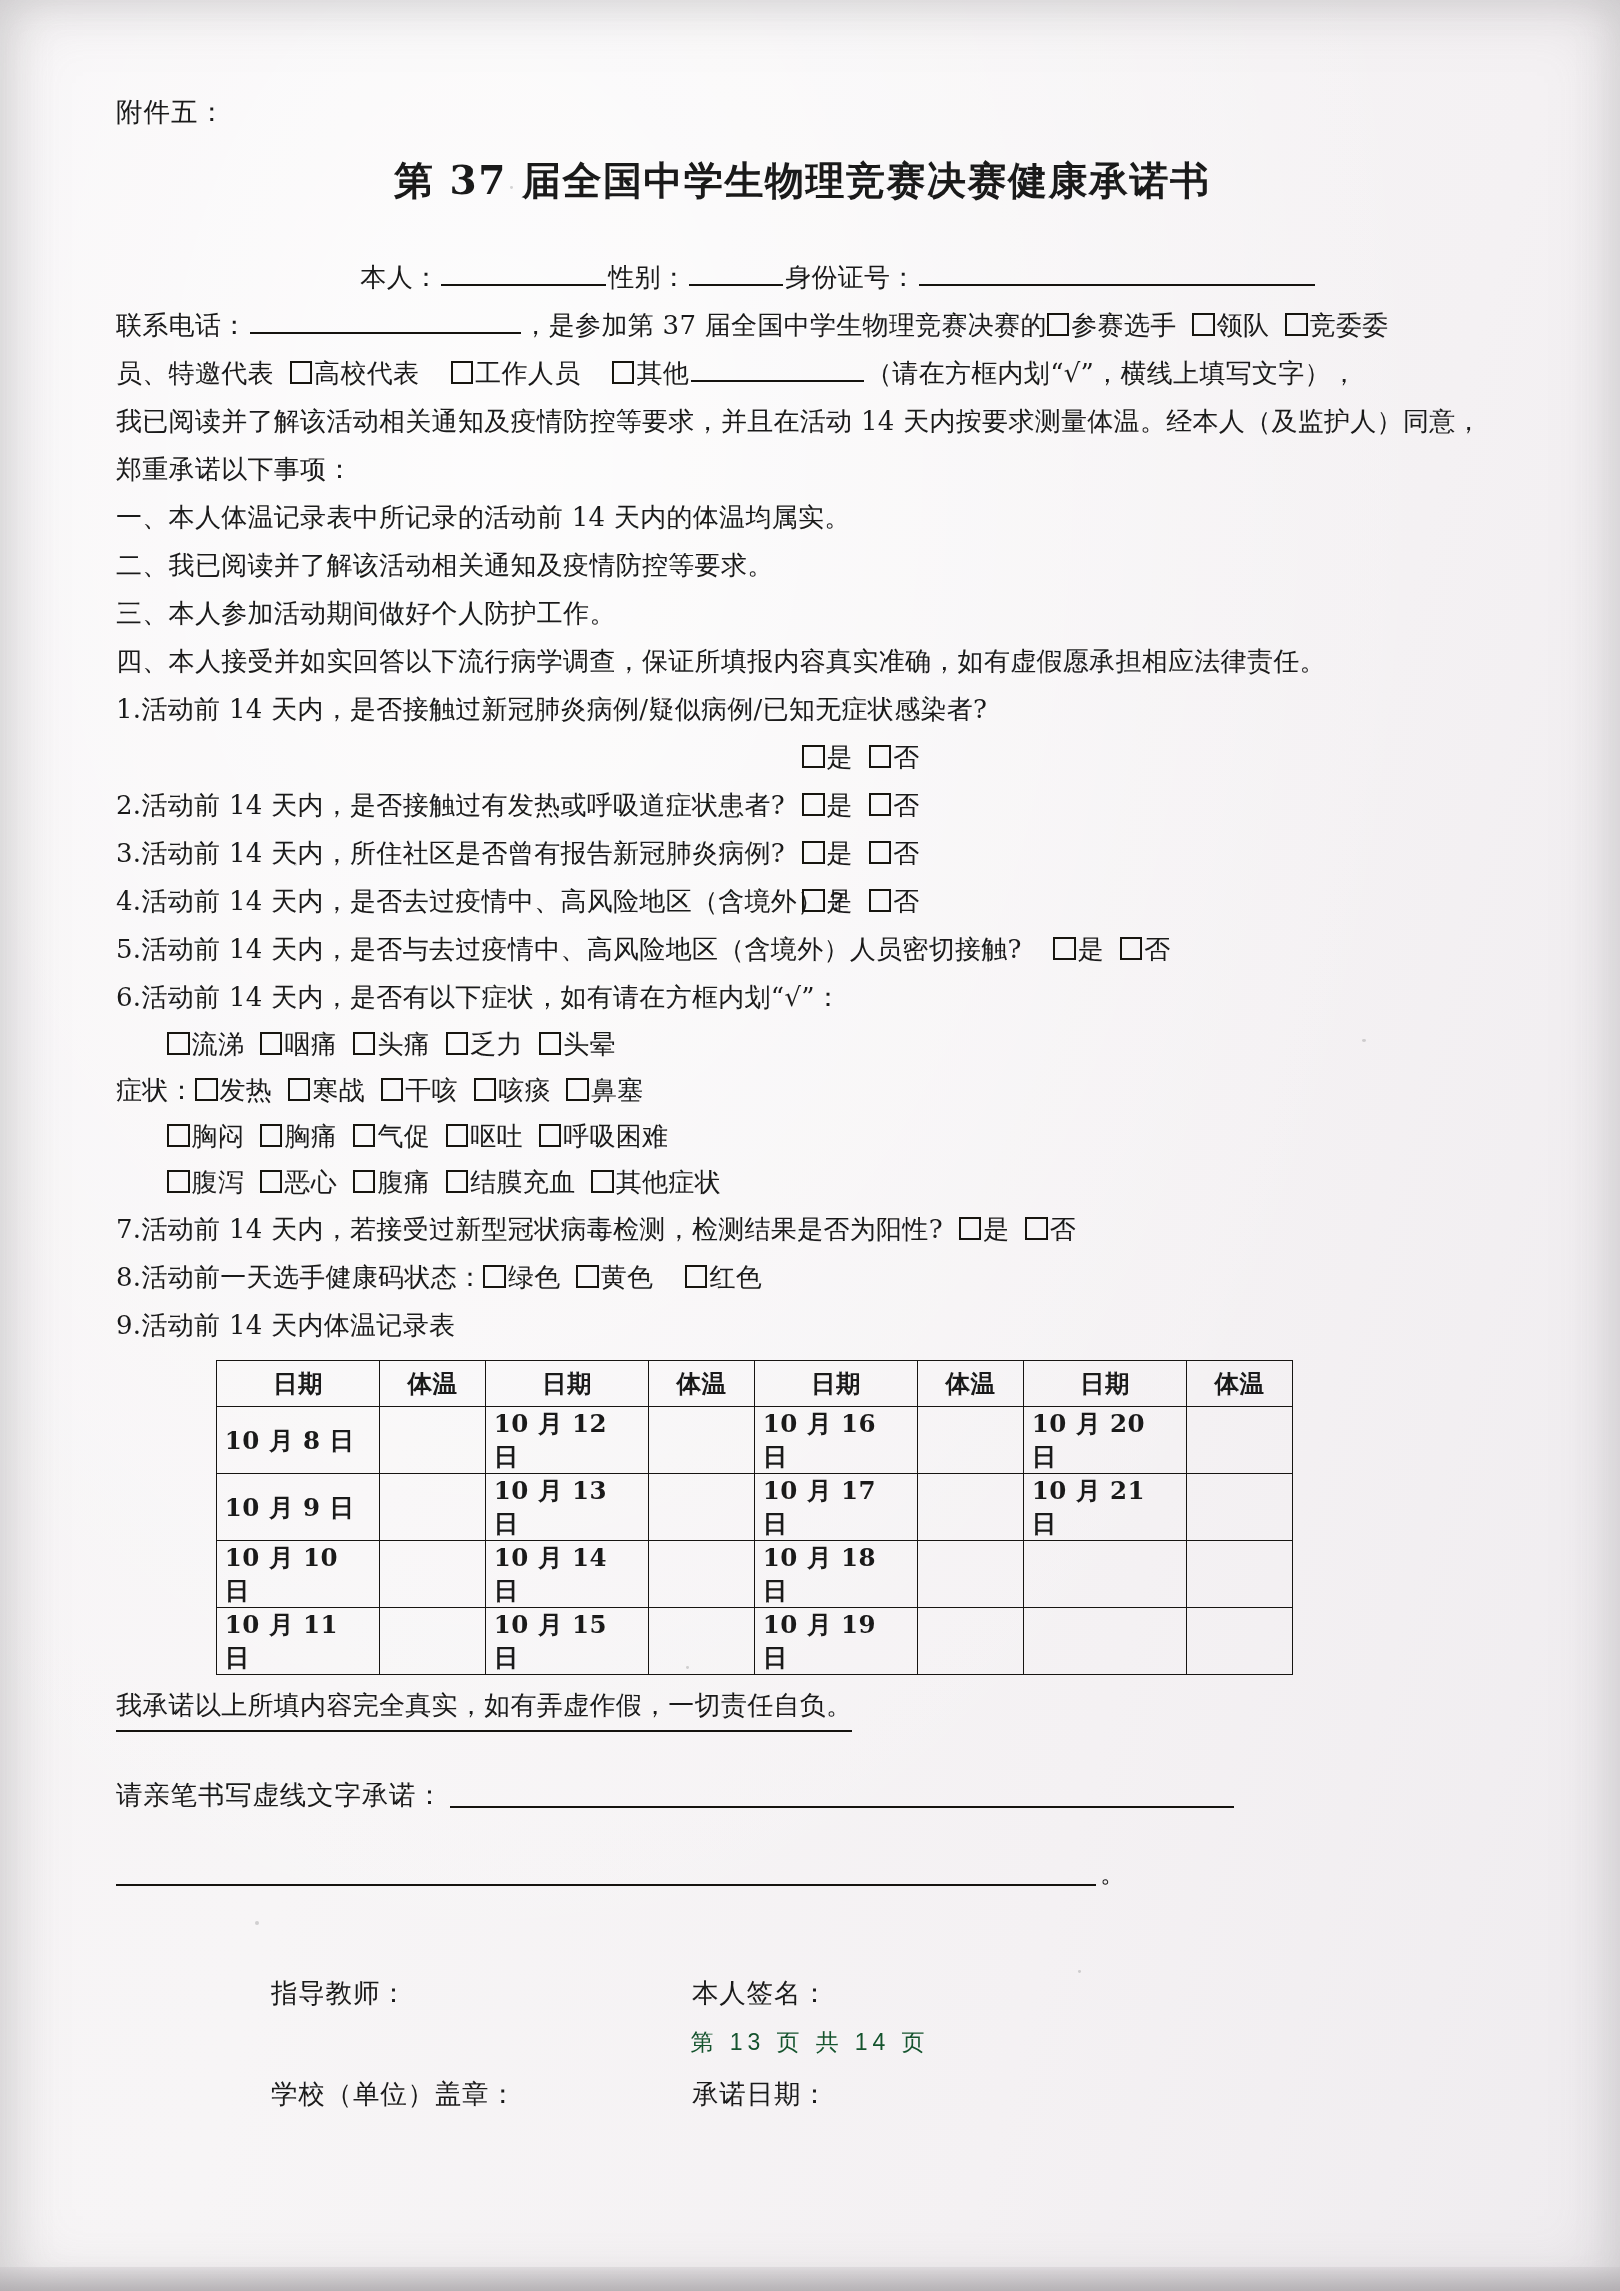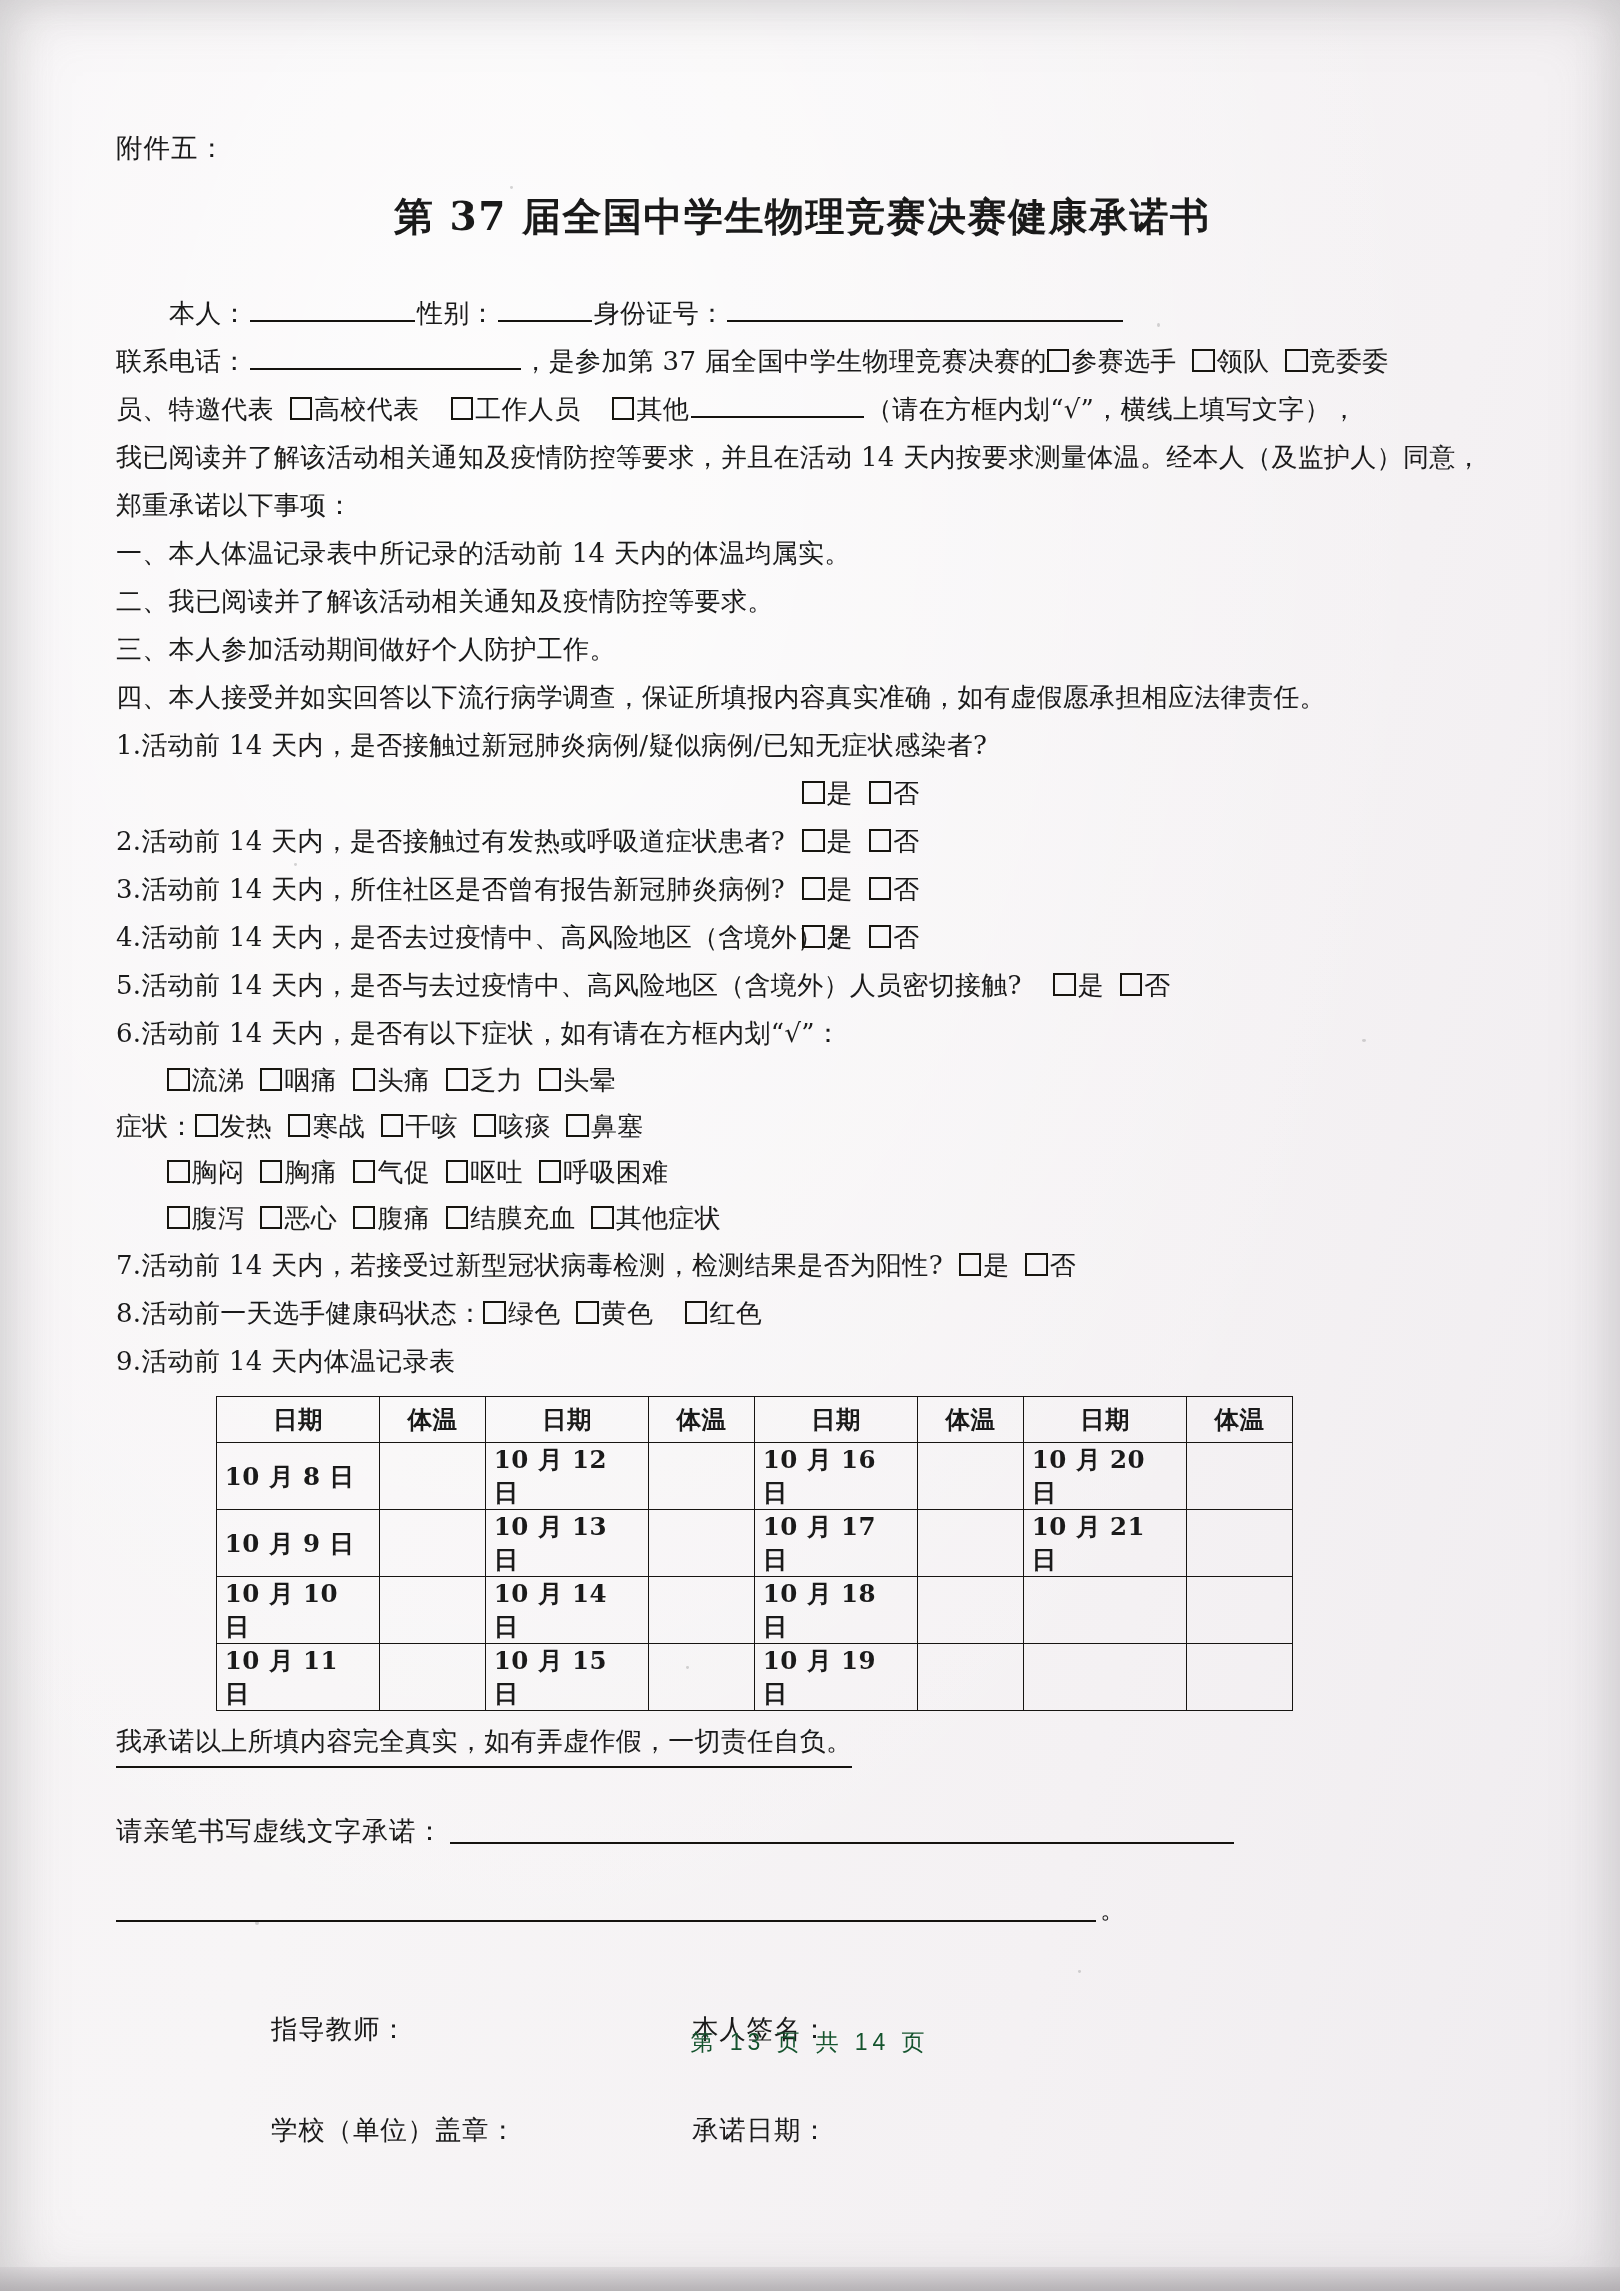--- a/index.html
+++ b/index.html
@@ -40,21 +40,20 @@
     height: 25.5px;
     background: linear-gradient(to bottom, rgba(196,192,196,0.35), rgba(168,164,168,0.75));
     pointer-events: none;
   }
 
   .content {
     position: absolute;
     left: 116px;
     top: 94px;
     width: 1392px;
-    margin-top: 36px;
   }
 
   .attach-label {
     font-size: 26.5px;
     letter-spacing: 1px;
     margin: 0 0 23.5px 0;
   }
 
   .doc-title {
     text-align: center;
@@ -66,21 +65,21 @@
   }
 
   .body-line {
     font-size: 26px;
     line-height: 48px;
     letter-spacing: 0.3px;
     white-space: nowrap;
   }
   .body-line.wrap { white-space: normal; }
 
-  .indent2 { padding-left: 53px; }
+  .indent2 { padding-left: 53px; text-align: center; }
 
   .blank {
     display: inline-block;
     border-bottom: 2px solid #15130f;
     vertical-align: baseline;
     height: 27.4px;
     margin: 0 2px;
   }
   .b-name   { width: 165px; }
   .b-sex    { width: 94px;  }

